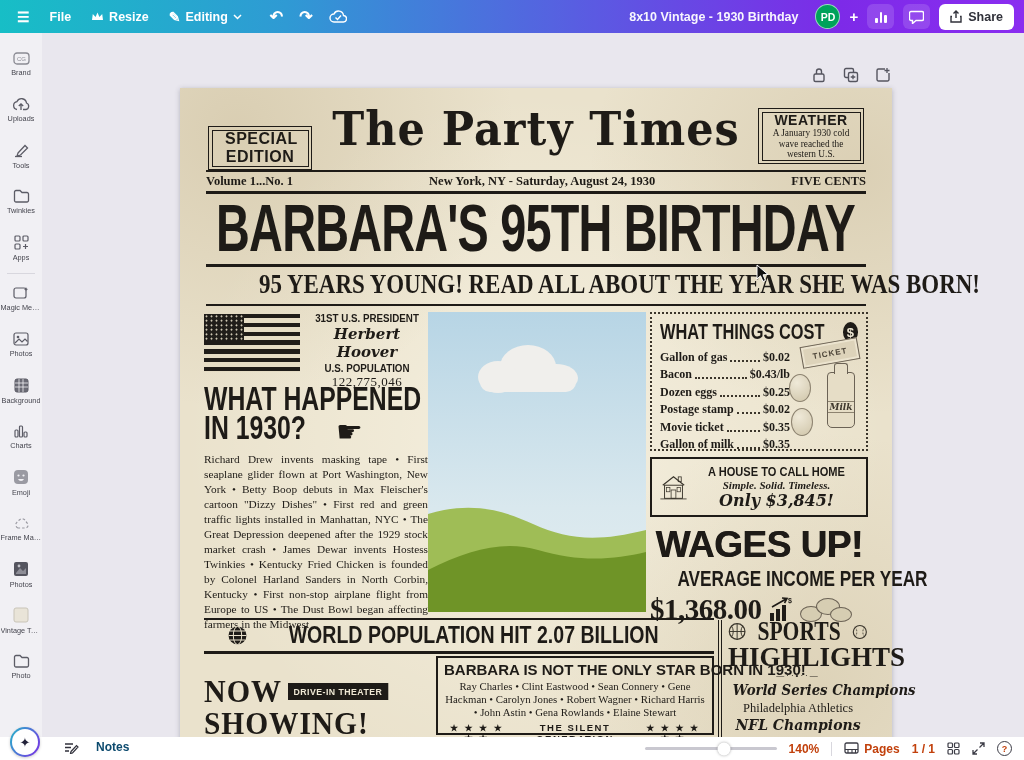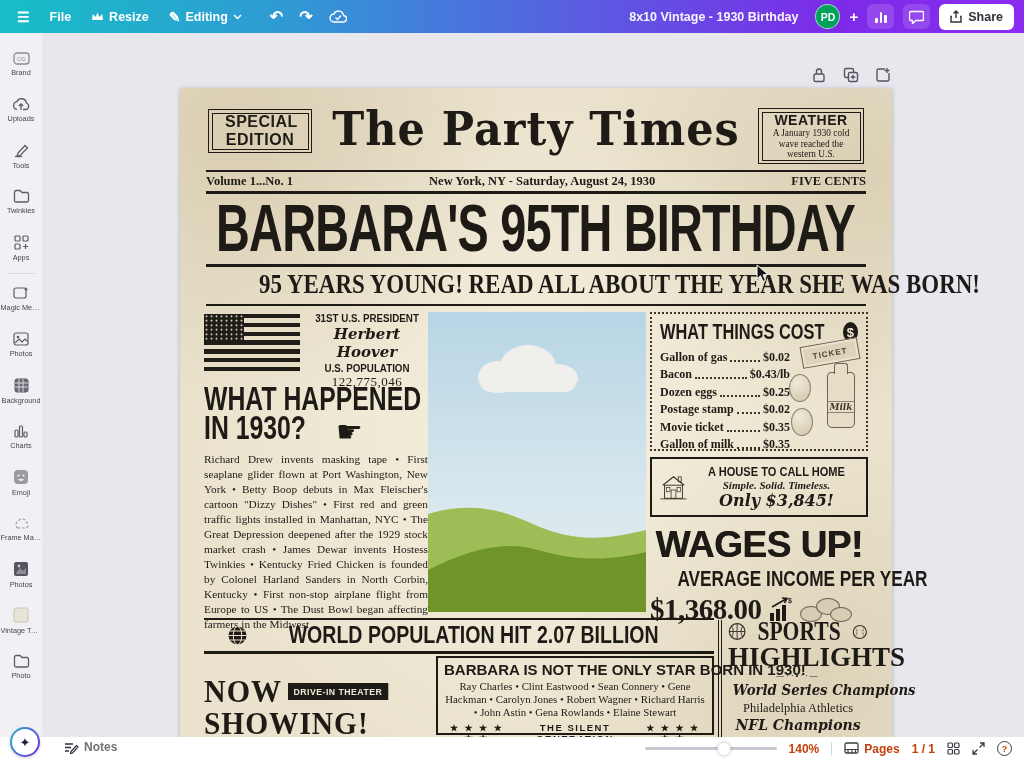--- a/index.html
+++ b/index.html
@@ -164,22 +164,22 @@
   .nfl-label { font-family:"DejaVu Serif", serif; font-style:italic; font-weight:bold; font-size:14px; margin-top:4px; }
 
   
   .bottombar { position:absolute; left:0; right:0; bottom:0; height:23px; background:#fff; z-index:60; }
   .sparkle-btn { position:absolute; left:10px; top:-10px; width:30px; height:30px; border-radius:50%;
     background:#fff; border:2px solid transparent;
     background-image:linear-gradient(#fff,#fff),linear-gradient(120deg,#22b8c8,#7d2ae8);
     background-origin:border-box; background-clip:content-box,border-box;
     display:flex; align-items:center; justify-content:center; font-size:13px; color:#23233a; cursor:pointer;
     box-shadow:0 1px 3px rgba(0,0,0,.2); }
-  .notes-btn { position:absolute; left:64px; top:3px; display:flex; align-items:center; gap:5px;
-    font-size:12px; font-weight:bold; color:#737373; cursor:pointer; }
+  .notes-btn { position:absolute; left:64px; top:3px; display:flex; align-items:center; gap:17px;
+    font-size:12px; font-weight:bold; color:#0c4a6e; cursor:pointer; }
   .bb-right { position:absolute; right:12px; top:0; height:23px; display:flex; align-items:center; gap:12px; color:#c2410c; }
   .slider { position:relative; width:132px; height:2.5px; background:#c9c8d0; border-radius:2px; cursor:pointer; }
   .slider-handle { position:absolute; left:60%; top:50%; transform:translate(-50%,-50%); width:13px; height:13px;
     border-radius:50%; background:#fff; box-shadow:0 0 3px rgba(0,0,0,.35); }
   .zoom-label { font-size:12px; font-weight:bold; }
   .bb-div { width:1px; height:14px; background:#d8d7de; }
   .bb-group { display:flex; gap:5px; font-size:12px; font-weight:bold; cursor:pointer; }
   .help-circle { width:15px; height:15px; border-radius:50%; border:1.4px solid #3c3c46; font-size:9px; font-weight:bold;
     display:flex; align-items:center; justify-content:center; }
 
@@ -372,21 +372,21 @@
     <div class="pc-btn">
       <svg width="16" height="16" viewBox="0 0 16 16">
           <path d="M10 2 H3.5 A1.5 1.5 0 0 0 2 3.5 V12.5 A1.5 1.5 0 0 0 3.5 14 H12.5 A1.5 1.5 0 0 0 14 12.5 V6" fill="none" stroke="#55555f" stroke-width="1.4"></path>
           <path d="M12 1 v5 M9.5 3.5 h5" stroke="#55555f" stroke-width="1.3"></path>
         </svg>
     </div>
   </div>
 
   <div class="paper">
 
-    <div class="mast-box" style="left:28px; top:21px; width:104px; height:44px;">
+    <div class="mast-box" style="left:28px; top:38px; width:104px; height:44px;">
       <div class="mast-box-inner">
           <span class="special-txt">SPECIAL EDITION</span>
         </div>
     </div>
     <div class="mast-title">The Party Times</div>
     <div class="mast-box" style="right:28px; top:20px; width:106px; height:56px;">
       <div class="mast-box-inner">
         <span class="weather-title">WEATHER</span>
         <span class="weather-text serif">A January 1930 cold wave reached the western U.S.</span>
       </div>

